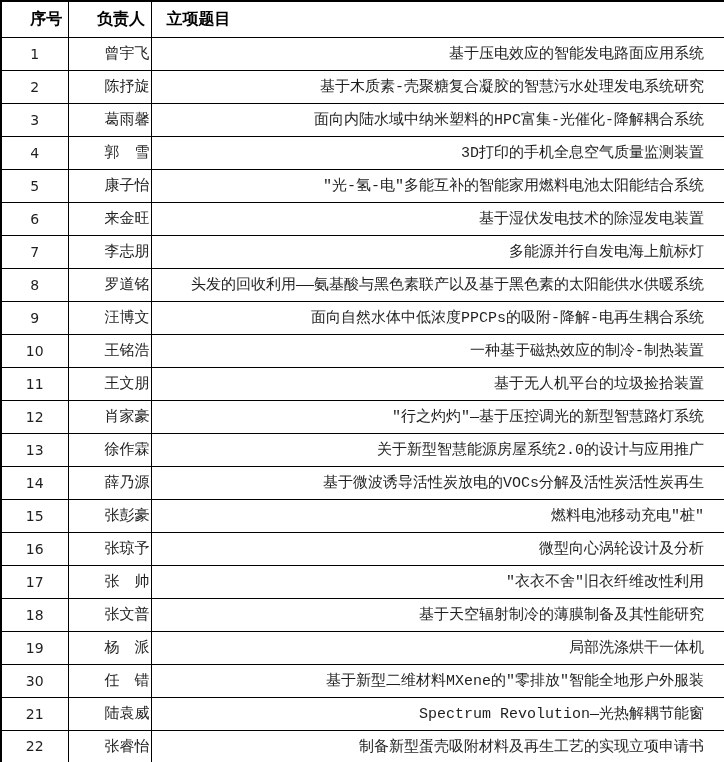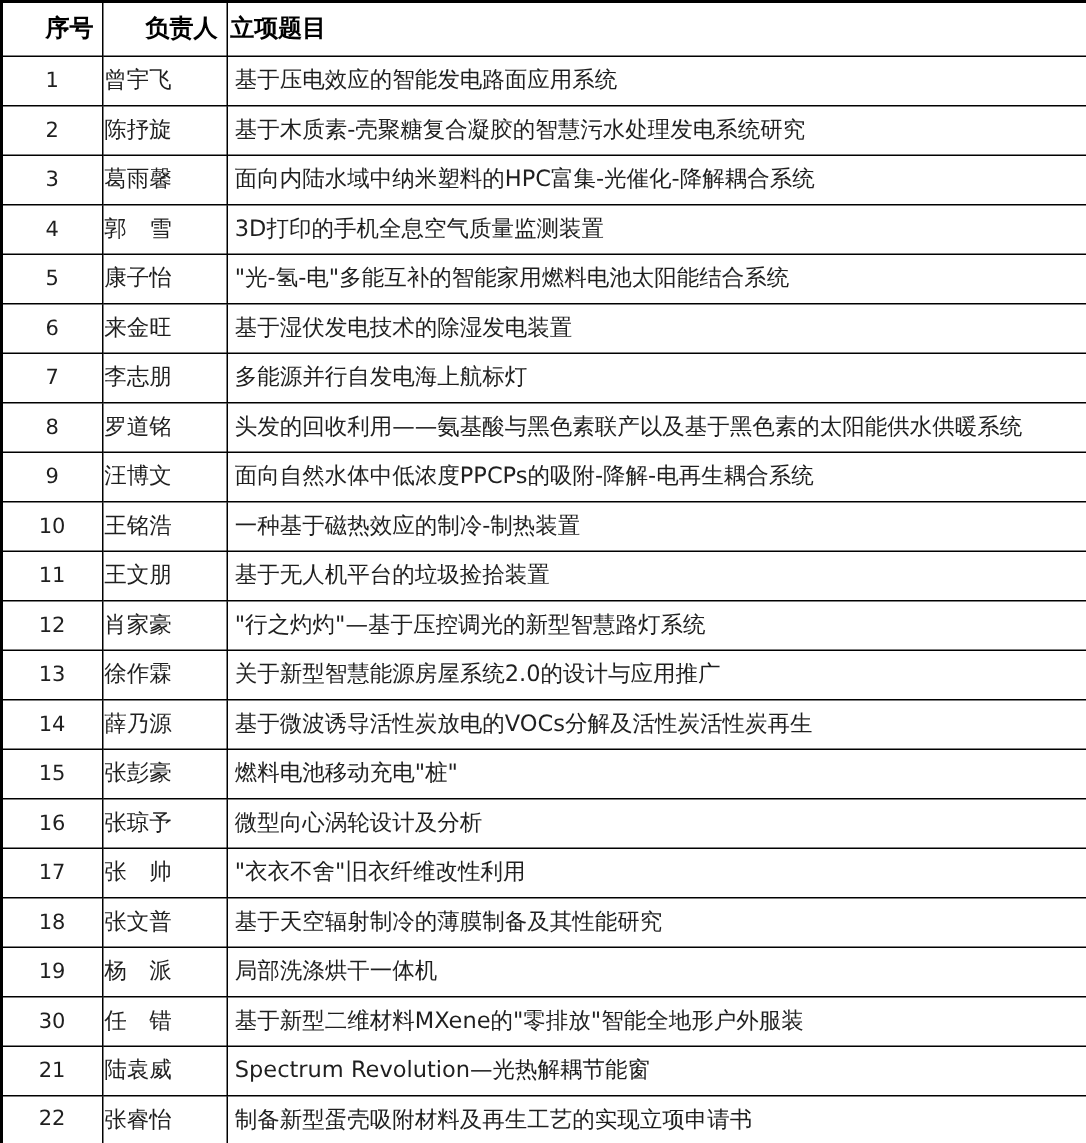--- a/index.html
+++ b/index.html
@@ -30,33 +30,33 @@
   col.col-title  { width: 574px; }
 
   thead th {
     height: 36px;
     font-size: 16px;
     font-weight: bold;
     color: #000000;
     vertical-align: middle;
   }
   th.h-id, th.h-leader { text-align: center; padding-left: 24px; }
-  th.h-title { text-align: left; padding-left: 2px; }
+  th.h-title { text-align: left; padding-left: 15px; }
 
   tbody td {
     height: 33px;
     font-size: 15px;
     vertical-align: middle;
   }
   td.c-id {
     text-align: center;
     font-size: 14px;
   }
-  td.c-leader { text-align: left; margin-left: 48px; }
-  td.c-title  { text-align: left; padding-left: 5px; padding-right: 20px; }
+  td.c-leader { text-align: right; margin-left: 48px; }
+  td.c-title  { text-align: right; padding-left: 5px; padding-right: 20px; font-family: Liberation Mono, monospace; }
 </style>
 </head>
 <body>
 
 <table class="projects">
   <colgroup>
     <col class="col-id">
     <col class="col-leader">
     <col class="col-title">
   </colgroup>

